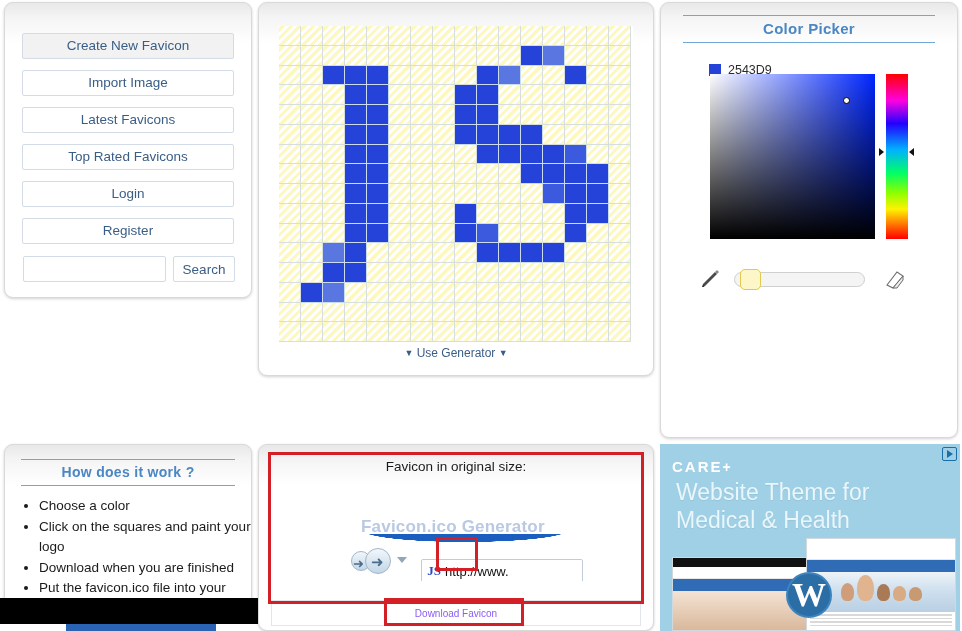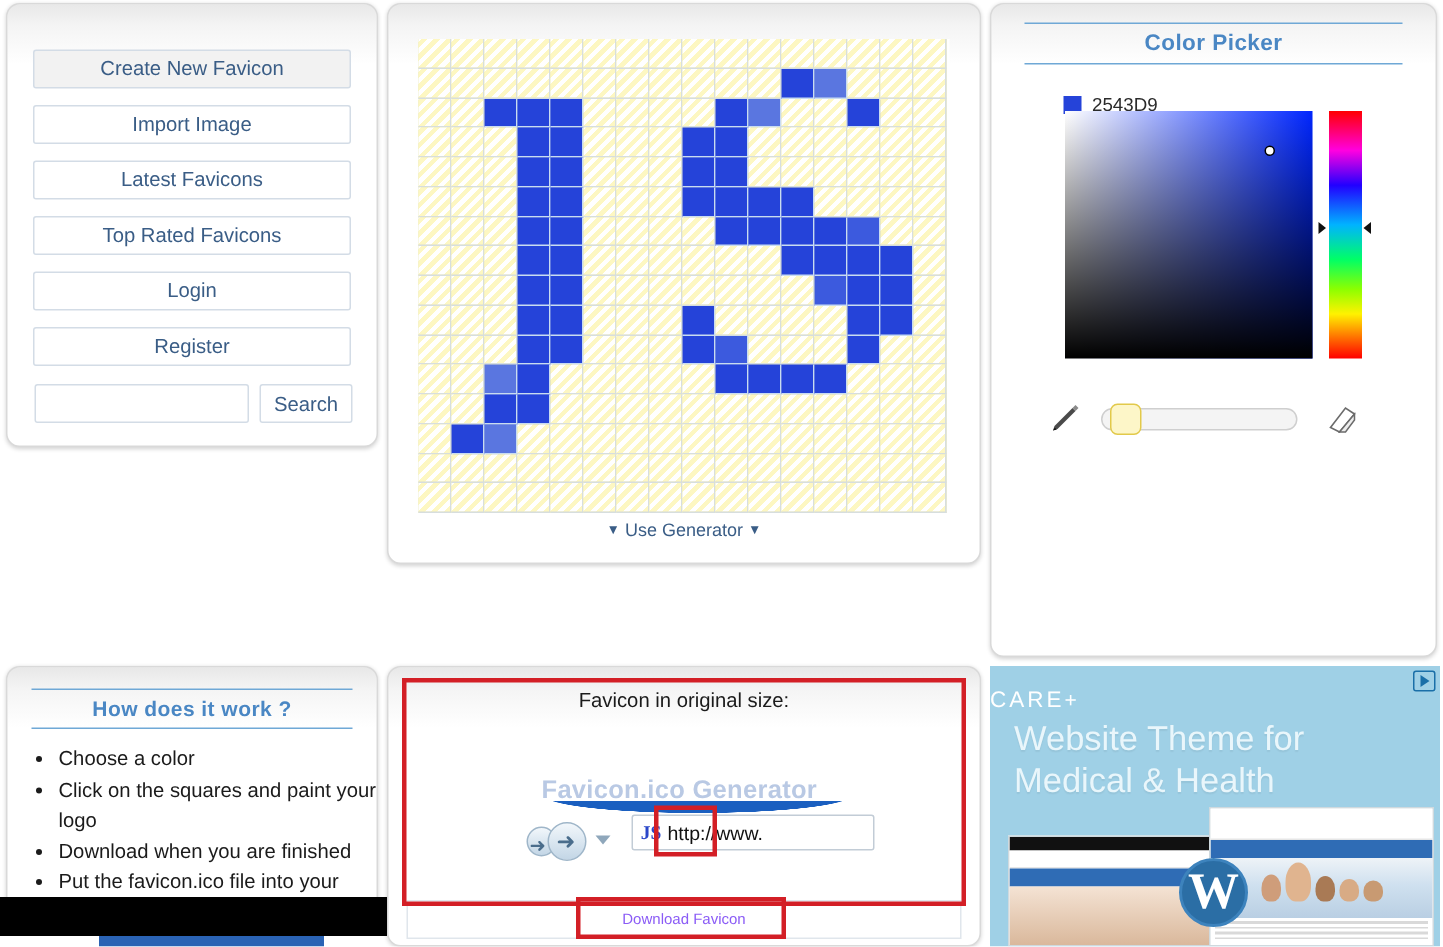--- a/index.html
+++ b/index.html
@@ -225,21 +225,21 @@
   }
   .arrow-glyph.a1 { left: 2px; top: 10px; }
   .arrow-glyph.a2 { left: 20px; top: 7px; font-size: 15px; }
   .drop-caret {
     position: absolute; left: 46px; top: 10px;
     width: 0; height: 0;
     border-left: 5px solid transparent; border-right: 5px solid transparent;
     border-top: 6px solid #8fa7bb;
   }
   .addr-bar {
-    position: absolute; left: 76px; top: 24px;
+    position: absolute; left: 76px; top: 40px;
     width: 162px; height: 24px;
     background: #ffffff;
     border: 1px solid #c2ccd6;
     border-radius: 2px;
     display: flex; align-items: center;
   }
   .favicon-js {
     width: 18px; height: 18px; margin-left: 3px;
     display: flex; align-items: center; justify-content: center;
     font-family: "Liberation Serif", serif;
@@ -281,22 +281,22 @@
     width: 15px; height: 14px;
     border: 1.5px solid #1a6fa8; border-radius: 2px;
     display: flex; align-items: center; justify-content: center;
   }
   .ad-choice::after {
     content: ""; width: 0; height: 0;
     border-top: 4px solid transparent; border-bottom: 4px solid transparent;
     border-left: 6px solid #1a6fa8;
   }
   .ad-brand {
-    position: absolute; left: 0; top: 14px;
-    font-size: 15px; letter-spacing: 2px; color: #ffffff; font-weight: normal;
+    position: absolute; left: 12px; top: 14px;
+    font-size: 15px; letter-spacing: 2px; color: #ffffff; font-weight: bold;
   }
   .ad-brand .plus { color: #ffffff; font-size: 14px; }
   .ad-headline {
     position: absolute; left: 16px; top: 34px;
     font-size: 23px; line-height: 1.22; color: #e9f6fb; font-weight: 300;
     text-shadow: 0 1px 1px rgba(0,0,0,.06);
   }
   .ad-shot {
     position: absolute; background: #ffffff;
     border: 1px solid #cfd9de; overflow: hidden;

